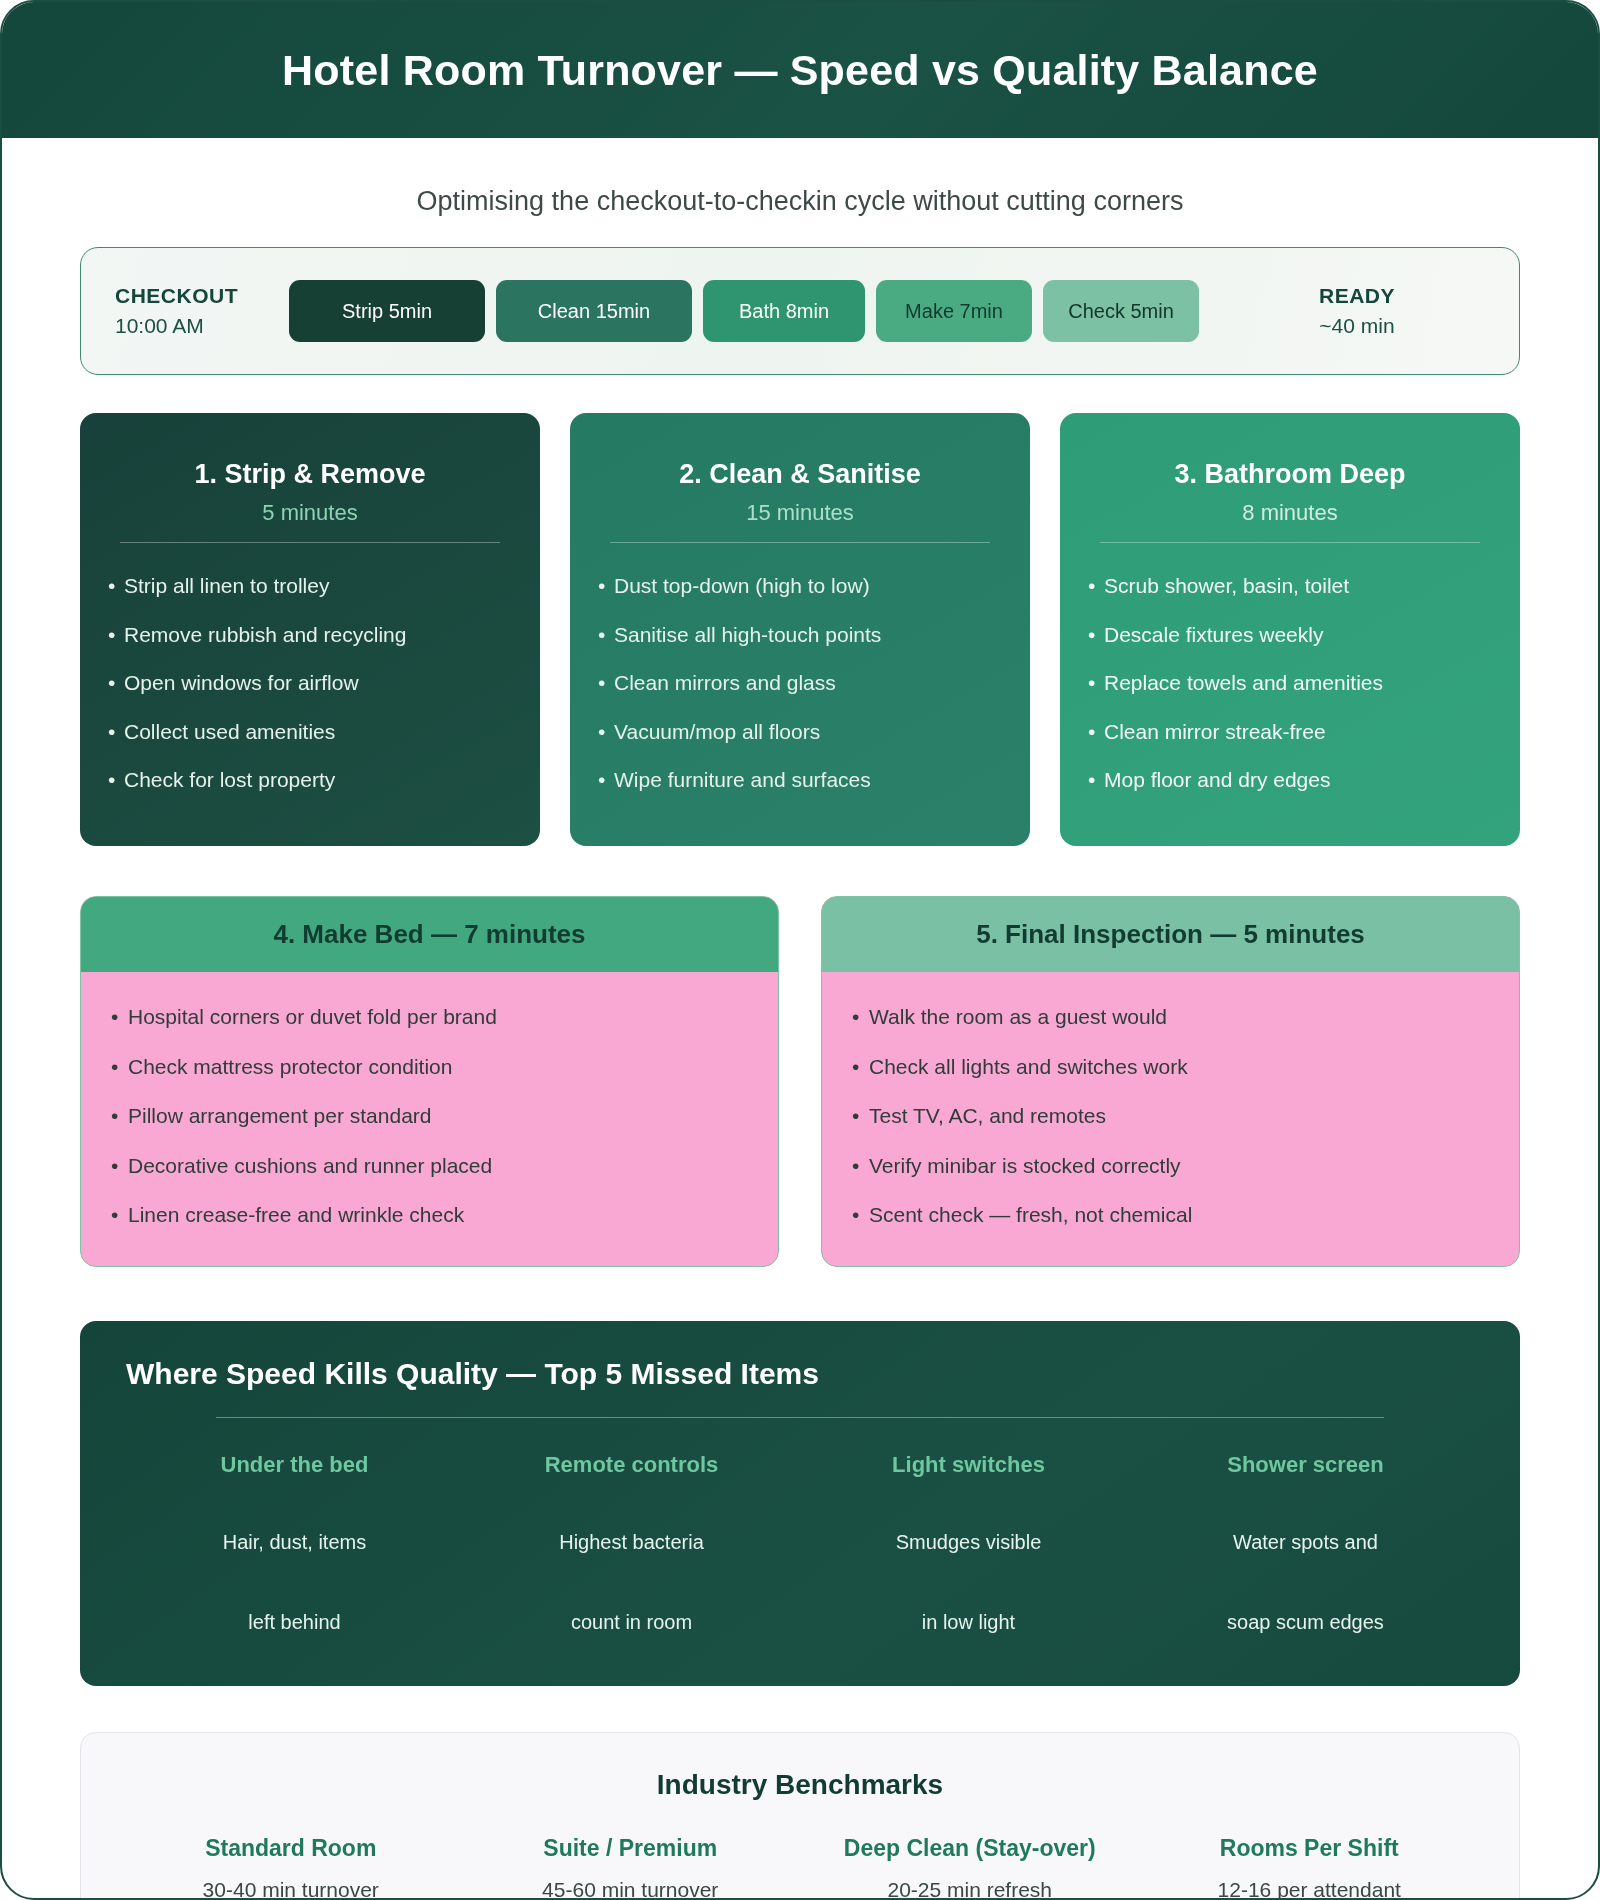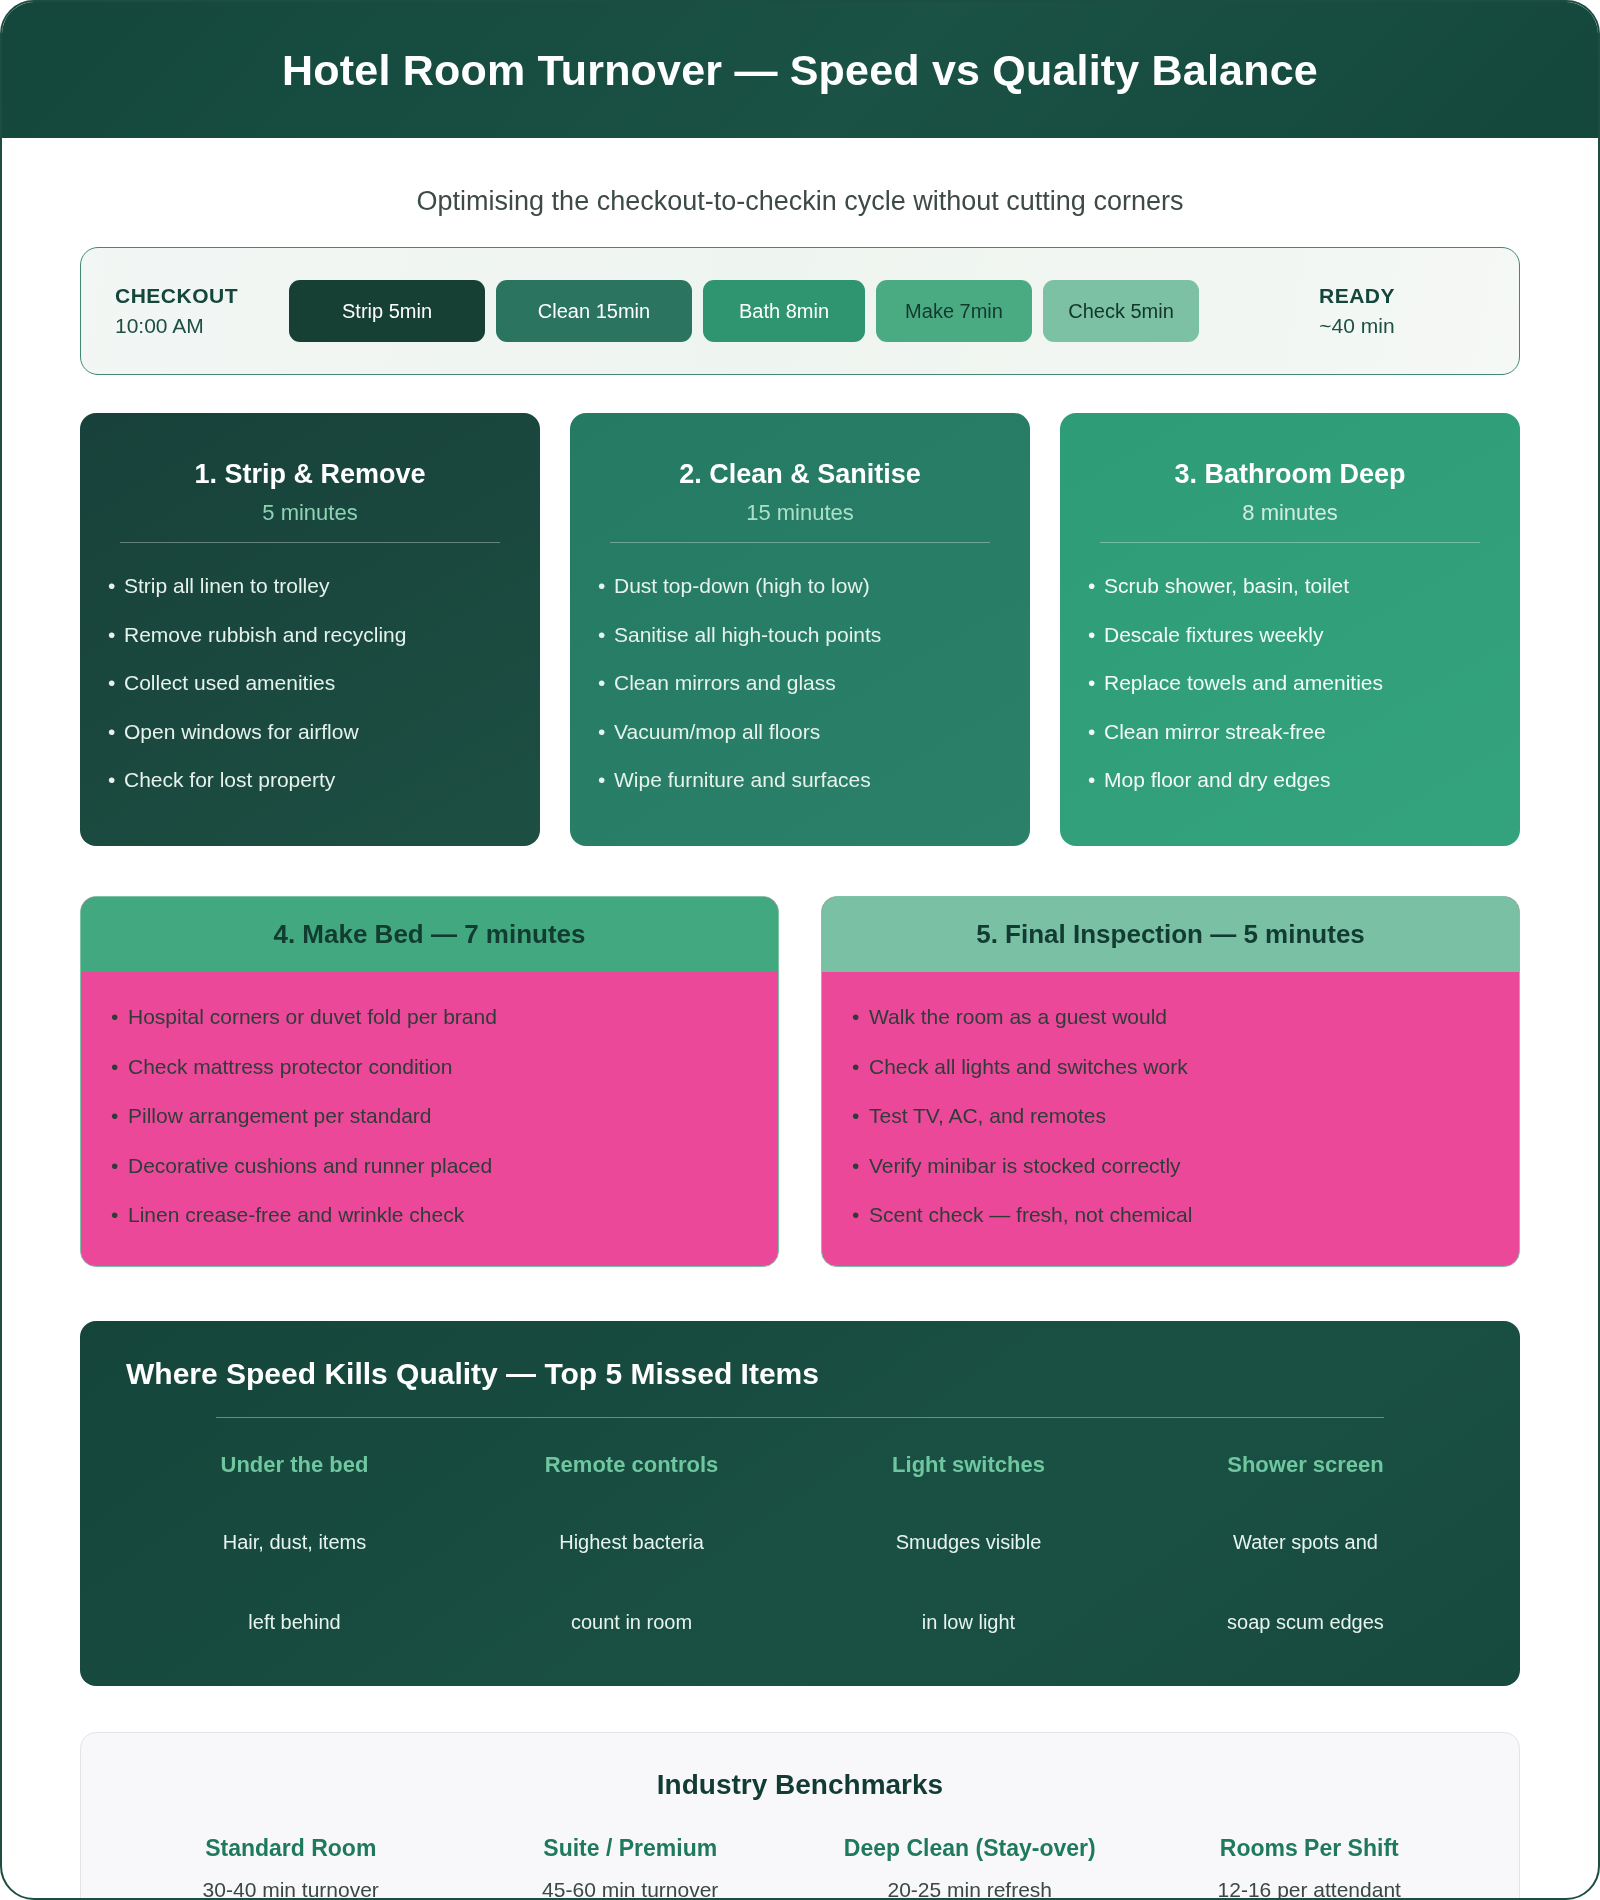--- a/index.html
+++ b/index.html
@@ -146,21 +146,21 @@
   .row-cards2 {
     display: flex;
     gap: 42px;
     margin: 50px 78px 0 78px;
   }
   .panel-card {
     flex: 1;
     border-radius: 16px;
     border: 1px solid #7ec3a6;
     overflow: hidden;
-    background: #ec4899;
+    background: #f9a8d4;
   }
   .panel-head {
     text-align: center;
     font-size: 26px;
     font-weight: bold;
     color: #123c32;
     padding: 22px 0;
   }
   .panel-card.p4 .panel-head { background: #42a87f; }
   .panel-card.p5 .panel-head { background: #79c0a4; }
@@ -276,22 +276,22 @@
 
   <div class="row-cards">
 
     <div class="step-card s1">
       <div class="step-title">1. Strip &amp; Remove</div>
       <div class="step-time">5 minutes</div>
       <div class="step-rule"></div>
       <ul class="step-list">
         <li>Strip all linen to trolley</li>
         <li>Remove rubbish and recycling</li>
+        <li>Open windows for airflow</li>
         <li>Collect used amenities</li>
-        <li>Open windows for airflow</li>
         <li>Check for lost property</li>
       </ul>
     </div>
 
     <div class="step-card s2">
       <div class="step-title">2. Clean &amp; Sanitise</div>
       <div class="step-time">15 minutes</div>
       <div class="step-rule"></div>
       <ul class="step-list">
         <li>Dust top-down (high to low)</li>

